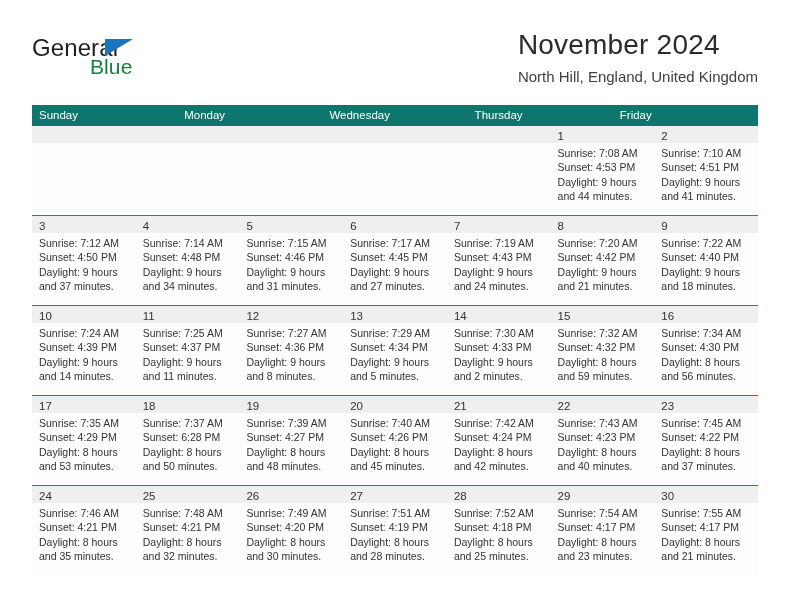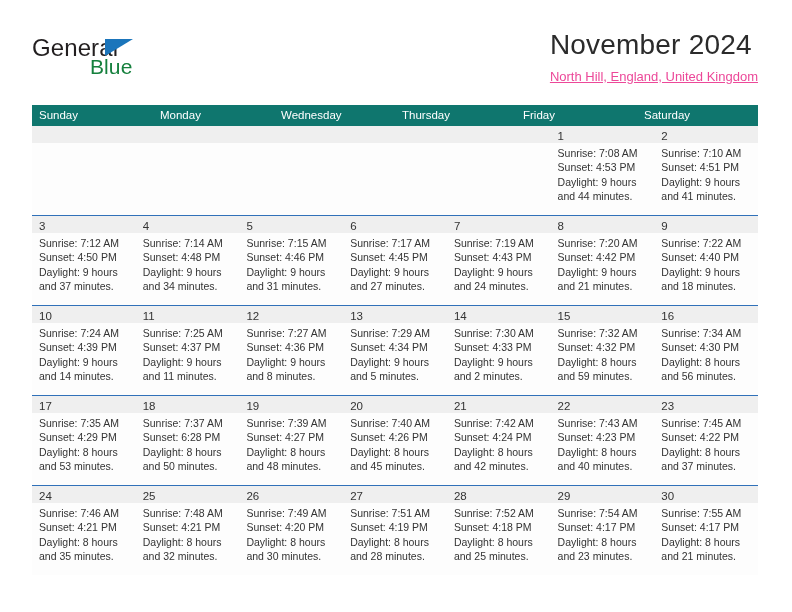--- a/index.html
+++ b/index.html
@@ -73,26 +73,25 @@
   }
   .month-title {
     font-size: 28px;
     color: #2b2b2b;
     font-weight: normal;
     line-height: 34px;
     letter-spacing: 0.2px;
     white-space: nowrap;
   }
   .location {
-    font-size: 13px;
-    color: #ec4899;
+    font-size: 15px;
+    color: #404040;
     line-height: 22px;
     margin-top: 4px;
     white-space: nowrap;
-    text-decoration: underline;
   }
 
   
   .calendar {
     position: absolute;
     left: 32px;
     top: 105px;
     width: 726px;
   }
 
@@ -176,21 +175,20 @@
   </div>
 
   <div class="calendar">
 
     <div class="weekdays">
       <div class="weekday">Sunday</div>
       <div class="weekday">Monday</div>
       <div class="weekday">Wednesday</div>
       <div class="weekday">Thursday</div>
       <div class="weekday">Friday</div>
-      <div class="weekday">Saturday</div>
     </div>
 
     <div class="week first">
       <div class="day empty">
           <div class="day-num-band"><span class="day-num"></span></div>
           <div class="day-body">
             <div></div>
             <div></div>
             <div></div>
             <div></div>

